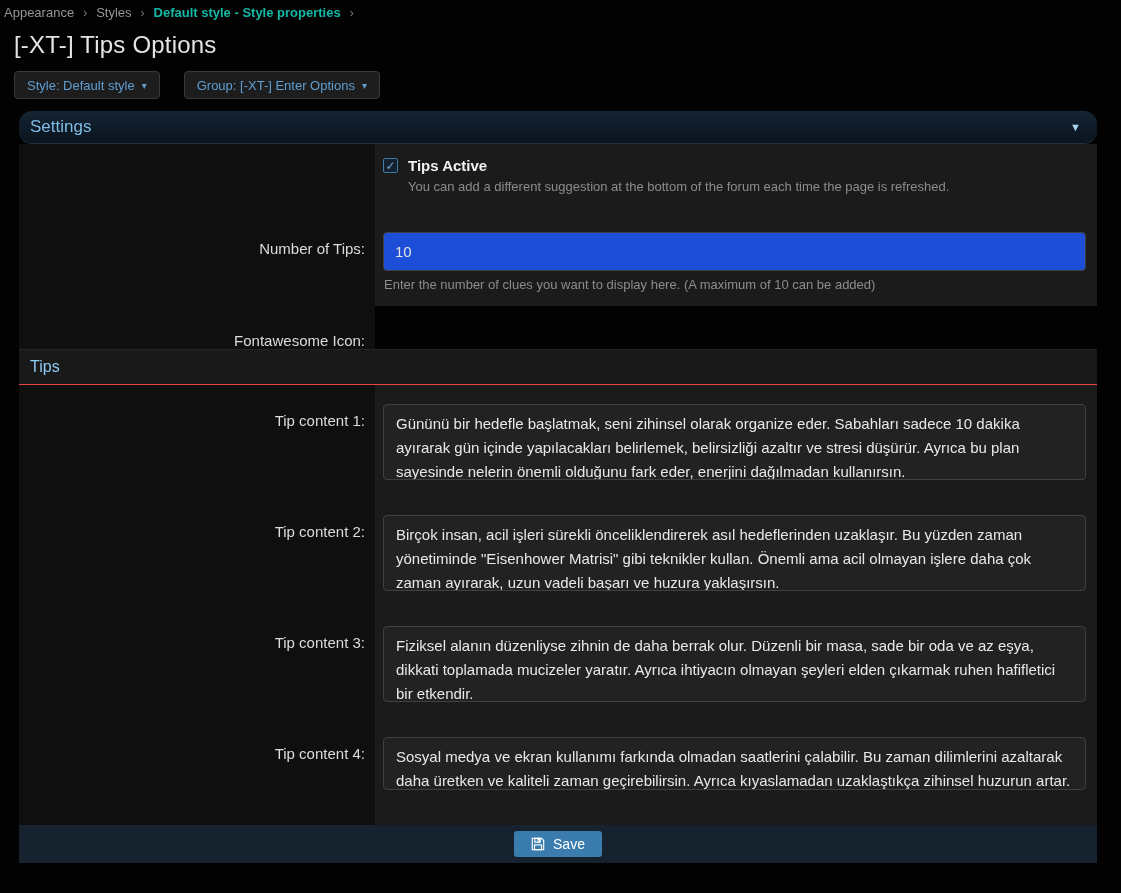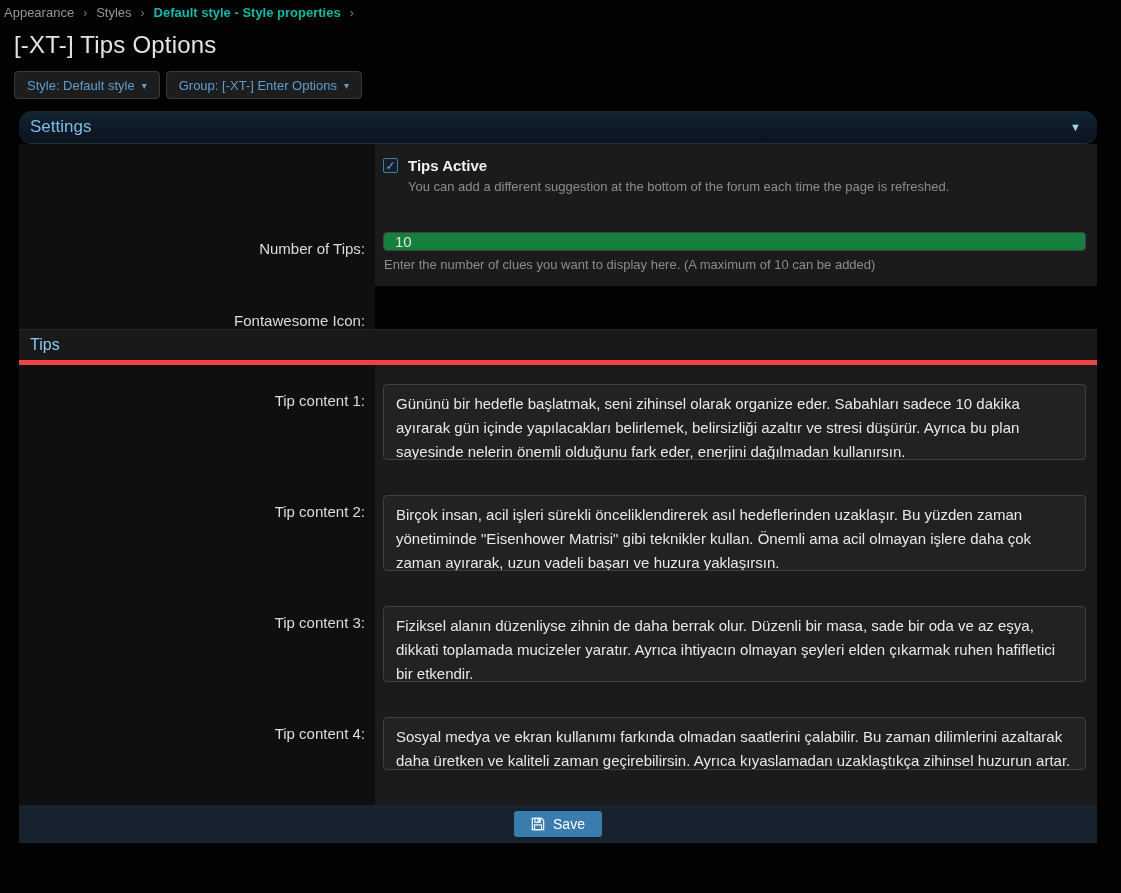--- a/index.html
+++ b/index.html
@@ -23,21 +23,21 @@
   .sep { color: #7a7a7a; font-size: 12px; }
   
   .page-title {
     margin: 11px 0 0 14px;
     font-size: 24px;
     font-weight: 400;
     color: #e4e4e4;
     letter-spacing: 0.2px;
   }
   
-  .toolbar { margin: 12px 0 0 14px; display: flex; gap: 6px; }
+  .toolbar { margin: 12px 0 0 14px; display: flex; gap: 24px; }
   .menu-btn {
     height: 28px;
     background: #1d1d1d;
     border: 1px solid #3a3a3a;
     border-radius: 4px;
     color: #5f9ed2;
     font-size: 13px;
     font-family: "Liberation Sans", sans-serif;
     padding: 0 12px;
     display: flex;
@@ -81,37 +81,37 @@
     background: #14202b;
     display: flex; align-items: center; justify-content: center;
   }
   .checkbox .check { color: #6aa6d8; font-size: 12px; line-height: 1; }
   .cb-label { font-size: 15px; font-weight: bold; color: #f0f0f0; }
   .hint { margin-top: 5px; padding-left: 25px; font-size: 13px; color: #8c8c8c; }
   .row-input .cell-label { padding-top: 26px; }
   .row-input .cell-control { padding-top: 18px; padding-bottom: 14px; }
   .text-input {
     width: 100%;
-    height: 19px;
-    background: #15803d;
+    height: 39px;
+    background: #1d4ed8;
     border: 1px solid #404040;
     border-radius: 4px;
     color: #e3e3e3;
     font-size: 15px;
     font-family: "Liberation Sans", sans-serif;
     padding: 0 11px;
     outline: none;
   }
   .row-input .hint { padding-left: 1px; margin-top: 6px; }
   
   .subheader {
     height: 36px;
     background: #191919;
     border-top: 1px solid #252525;
-    border-bottom: 5px solid #ef4444;
+    border-bottom: 1px solid #ef4444;
     display: flex;
     align-items: center;
     padding-left: 11px;
   }
   .subheader .hdr-text { color: #8ccaf2; font-size: 16px; }
   
   .row-tip .cell-label { padding-top: 27px; }
   .row-tip .cell-control { padding-top: 19px; padding-bottom: 12px; }
   .row-tip:last-of-type .cell-control { padding-bottom: 31px; }
   .tip-textarea {

